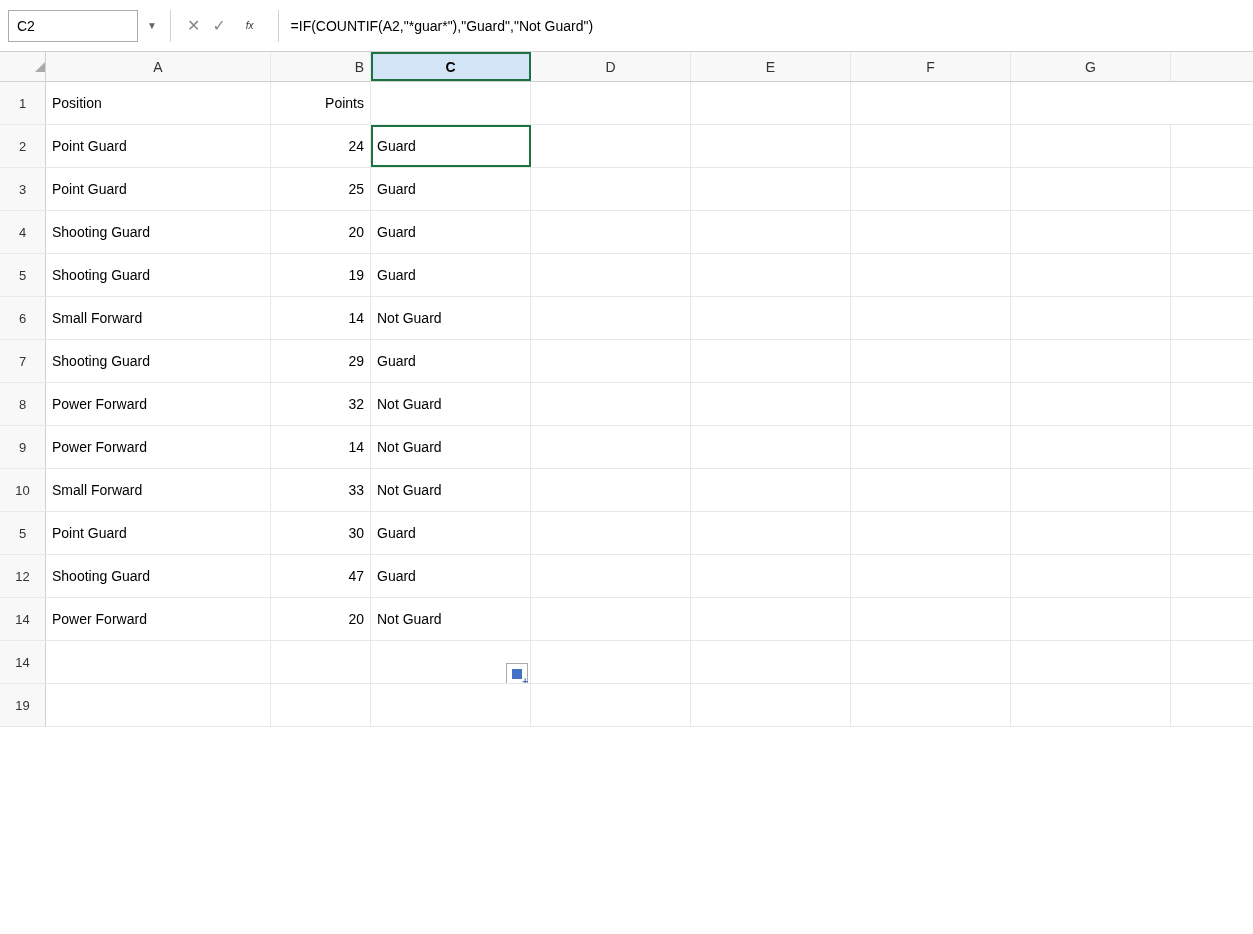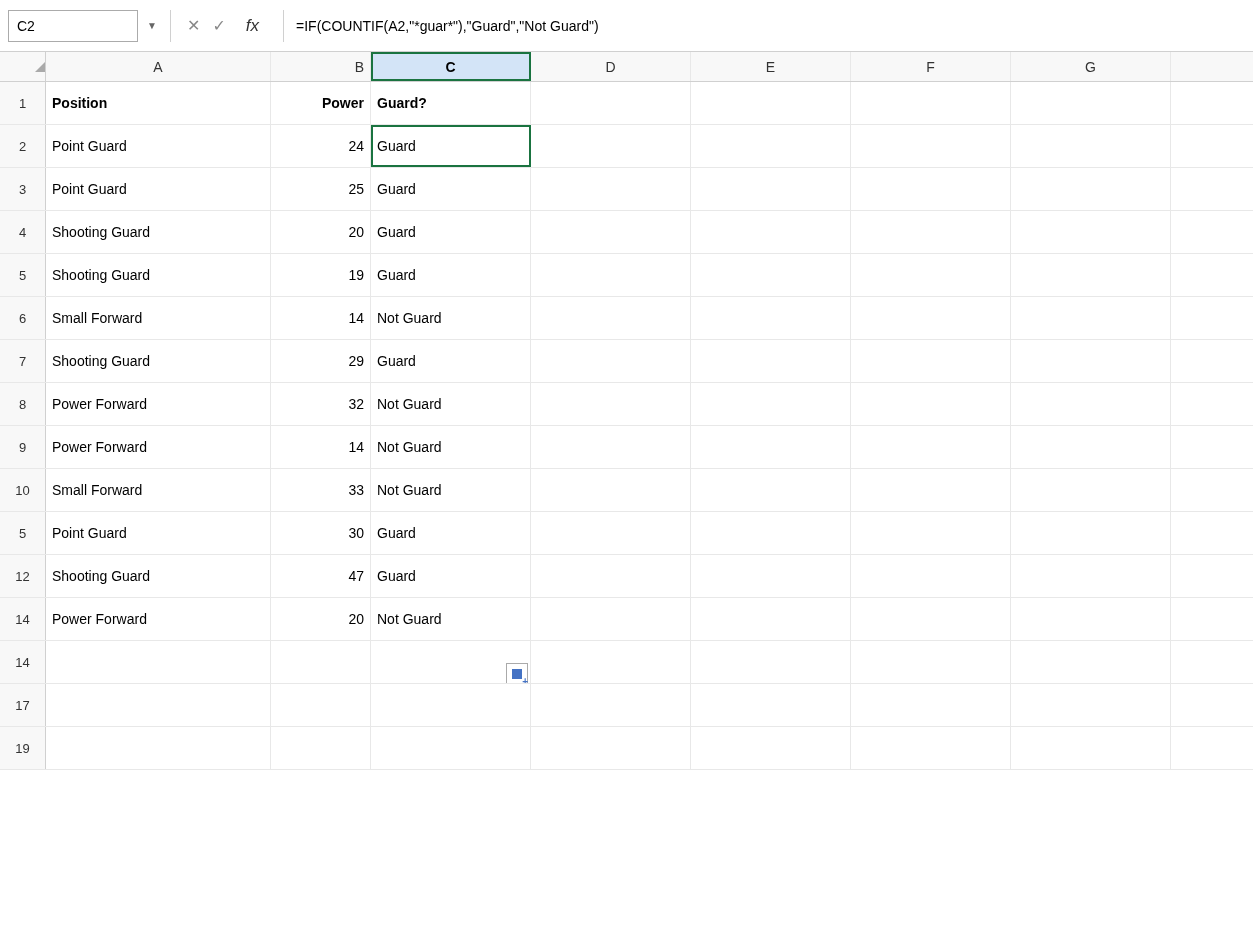--- a/index.html
+++ b/index.html
@@ -59,21 +59,21 @@
     }
     .formula-bar-icon {
       font-size: 16px;
       color: #555;
       cursor: pointer;
     }
     .formula-bar-icon.x-icon { color: #888; }
     .formula-bar-icon.check-icon { color: #888; }
     .fx-label {
       font-style: italic;
-      font-size: 17px;
+      font-size: 10px;
       color: #333;
       padding: 0 8px;
     }
     .formula-input {
       flex: 1;
       height: 32px;
       border: none;
       outline: none;
       font-size: 14px;
       padding: 0 4px;
@@ -159,21 +159,21 @@
       display: flex;
       align-items: center;
       padding: 0 6px;
       border-right: 1px solid #e8e8e8;
       font-size: 14px;
       position: relative;
       overflow: hidden;
       white-space: nowrap;
     }
     .cell.header-row {
-      font-weight: 700;
+      font-weight: 400;
     }
     .cell.selected {
       outline: 2px solid #1a7340;
       outline-offset: -2px;
       z-index: 2;
     }
     .cell.col-a { width: 225px; min-width: 225px; }
     .cell.col-b { width: 100px; min-width: 100px; justify-content: flex-end; }
     .cell.col-c { width: 160px; min-width: 160px; }
     .cell.col-d { width: 160px; min-width: 160px; }
@@ -243,22 +243,21 @@
     <div class="col-header cell col-d">D</div>
     <div class="col-header cell col-e">E</div>
     <div class="col-header cell col-f">F</div>
     <div class="col-header cell col-g">G</div>
   </div>
 
   <div class="rows-container" id="rows-container">
   <div class="row">
         <div class="row-header">1</div>
         <div class="cell col-a header-row">Position</div>
-        <div class="cell col-b header-row">Power</div>
-        <div class="cell col-c header-row">Guard?</div>
+        <div class="cell col-b header-row">Points</div>
         <div class="cell col-d header-row"></div>
         <div class="cell col-e header-row"></div>
         <div class="cell col-f header-row"></div>
         <div class="cell col-g header-row"></div>
       </div>
       <div class="row">
         <div class="row-header">2</div>
         <div class="cell col-a">Point Guard</div>
         <div class="cell col-b">24</div>
         <div class="cell col-c selected">Guard</div>
@@ -385,30 +384,20 @@
           <div class="flash-fill-icon">
             <div class="flash-fill-inner"></div>
           </div>
         </div>
         <div class="cell col-d"></div>
         <div class="cell col-e"></div>
         <div class="cell col-f"></div>
         <div class="cell col-g"></div>
       </div>
       <div class="row">
-        <div class="row-header">17</div>
-        <div class="cell col-a"></div>
-        <div class="cell col-b"></div>
-        <div class="cell col-c"></div>
-        <div class="cell col-d"></div>
-        <div class="cell col-e"></div>
-        <div class="cell col-f"></div>
-        <div class="cell col-g"></div>
-      </div>
-      <div class="row">
         <div class="row-header">19</div>
         <div class="cell col-a"></div>
         <div class="cell col-b"></div>
         <div class="cell col-c"></div>
         <div class="cell col-d"></div>
         <div class="cell col-e"></div>
         <div class="cell col-f"></div>
         <div class="cell col-g"></div>
       </div>
     </div>

